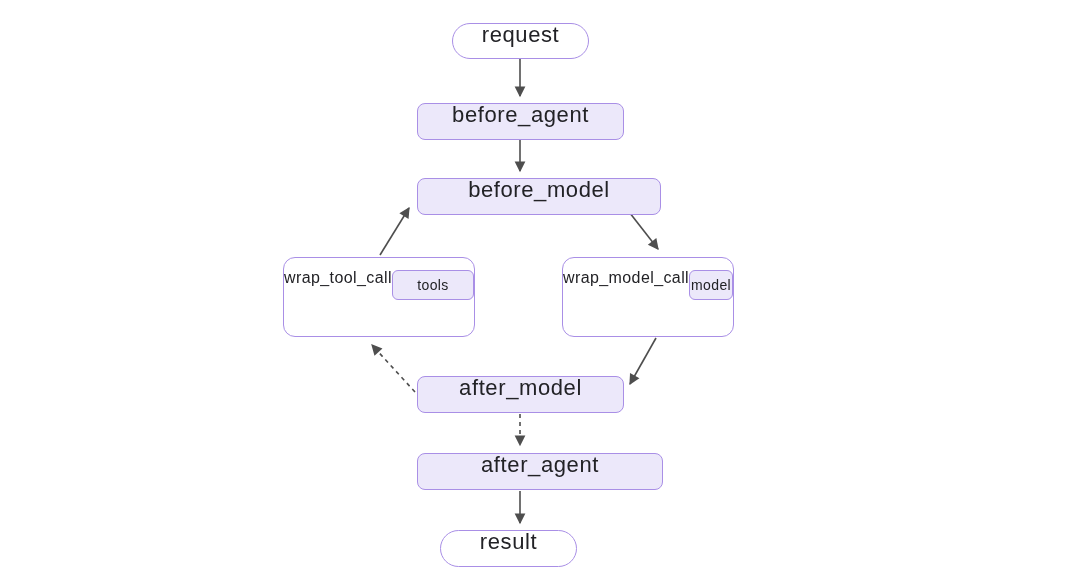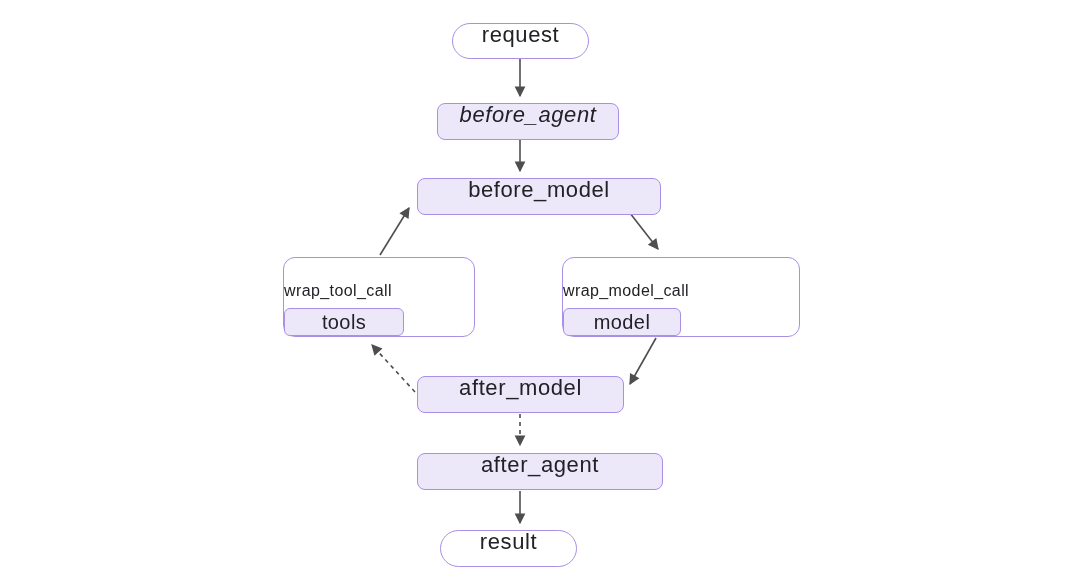--- a/index.html
+++ b/index.html
@@ -42,41 +42,41 @@
     line-height: 1;
   }
   .node.stadium {
     background: var(--white-fill);
     border-radius: 19px;
     border-width: 1.9px;
   }
   .node.subgraph {
     background: var(--white-fill);
     border-radius: 12px;
-    flex-direction: column;
+    flex-direction: row;
     justify-content: flex-start;
-    padding-top: 20px;
+    padding-top: 7px;
     font-size: 16px;
     letter-spacing: 0.4px;
   }
   .subgraph-label {
     display: block;
     line-height: 25px;
     font-size: 16px;
     color: var(--text-color);
   }
   .inner-node {
     margin-top: 5px;
     border: 1.7px solid var(--border-purple);
     background: var(--node-fill);
     border-radius: 6px;
     display: flex;
     align-items: center;
     justify-content: center;
-    font-size: 20px;
+    font-size: 14px;
     color: var(--text-color);
   }
 </style>
 </head>
 <body>
 
 <div class="canvas">
 
   <svg class="edges-layer" width="1080" height="586" viewBox="0 0 1080 586" xmlns="http://www.w3.org/2000/svg">
     <defs>
@@ -91,36 +91,36 @@
     <path class="edge" d="M656,338 L630,384" marker-end="url(#arrow)"></path>
     <path class="edge dashed" d="M415,392 L372,345" marker-end="url(#arrow)"></path>
     <path class="edge dashed" d="M520,414 L520,445" marker-end="url(#arrow)"></path>
     <path class="edge" d="M520,491 L520,523" marker-end="url(#arrow)"></path>
   </svg>
 
   <div class="node stadium" style="left:452px; top:23px; width:137px; height:36px;">
     <span>request</span>
   </div>
 
-  <div class="node" style="left:437px; top:103px; width:182px; height:37px;font-style:italic;">
+  <div class="node" style="left:417px; top:103px; width:207px; height:37px;">
     <span>before_agent</span>
   </div>
 
   <div class="node" style="left:417px; top:178px; width:244px; height:37px;">
     <span>before_model</span>
   </div>
 
   <div class="node subgraph" style="left:283px; top:257px; width:192px; height:80px;">
     <span class="subgraph-label">wrap_tool_call</span>
     <div class="inner-node" style="width:120px; height:30px;">
       <span>tools</span>
     </div>
   </div>
 
-  <div class="node subgraph" style="left:562px; top:257px; width:238px; height:80px;">
+  <div class="node subgraph" style="left:562px; top:257px; width:172px; height:80px;">
     <span class="subgraph-label">wrap_model_call</span>
     <div class="inner-node" style="width:118px; height:30px;">
       <span>model</span>
     </div>
   </div>
 
   <div class="node" style="left:417px; top:376px; width:207px; height:37px;">
     <span>after_model</span>
   </div>
 

